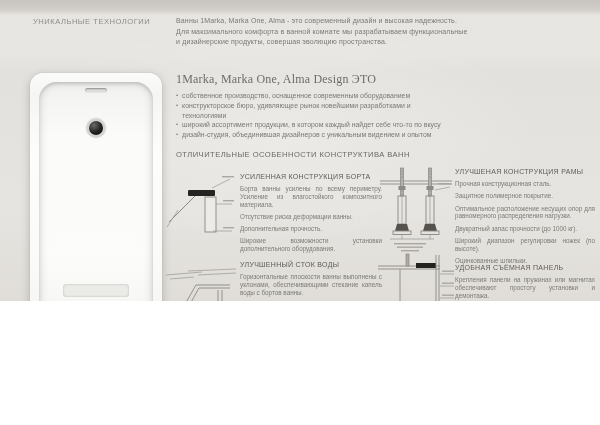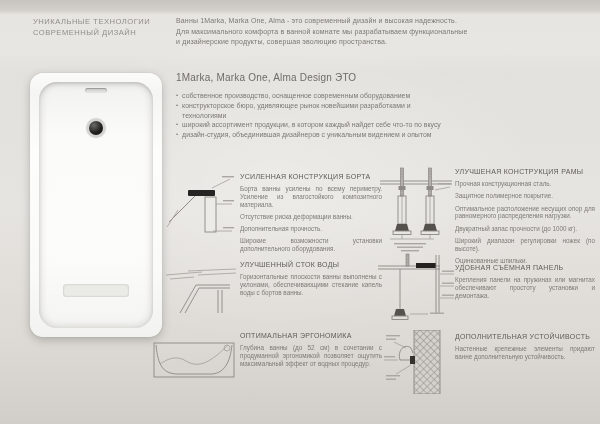--- a/index.html
+++ b/index.html
@@ -1,33 +1,33 @@
 <!DOCTYPE html>
 <html><head>
 <meta charset="utf-8">
 <style>
   html,body{margin:0;padding:0;}
   .page{
-    position:relative;width:600px;height:424px;overflow:hidden;
+    position:relative;width:600px;height:301px;overflow:hidden;
     font-family:"Liberation Sans",sans-serif;
     background:linear-gradient(180deg,#c8c5c0 0px,#d2cfca 10px,#e7e5e1 15px,#e8e6e2 52px,#e3e1dd 72px,#e6e4e0 210px,#dddad5 340px,#d1cec9 425px);
   }
   .page::before{content:"";position:absolute;inset:0;pointer-events:none;
     background:radial-gradient(ellipse 62% 52% at 46% 44%,rgba(255,255,255,0.28),rgba(255,255,255,0) 72%);}
   .slogan{position:absolute;left:33px;top:16px;font-size:7.6px;line-height:11.4px;color:#8f8d89;letter-spacing:0.5px;}
   .intro{position:absolute;left:176px;top:16px;font-size:7px;line-height:10.6px;color:#7b7973;letter-spacing:0.15px;}
 
   
   .tub{position:absolute;left:30px;top:73px;width:132px;height:264px;background:linear-gradient(180deg,#fbfbfa,#f5f5f3 8%,#fdfdfc 30%,#fafaf8 75%,#f2f2f0);border-radius:13px;box-shadow:0 3px 8px rgba(90,88,84,0.35),0 0 1px rgba(90,88,84,0.4);}
   .tub-basin{position:absolute;left:9px;top:9px;right:9px;bottom:9px;border-radius:18px;background:linear-gradient(180deg,#f1f1ef,#fbfbfa 22%,#fcfcfb 70%,#f4f4f2);box-shadow:inset 0 0 9px rgba(125,123,118,0.38),inset 0 2px 3px rgba(125,123,118,0.25);}
   .tub-overflow{position:absolute;left:50%;top:15px;width:22px;height:5px;margin-left:-11px;border-radius:3px;background:linear-gradient(180deg,#c9c9c7,#e7e7e5);box-shadow:inset 0 1px 1px rgba(80,80,78,0.4);}
   .tub-drain{position:absolute;left:50%;top:48px;width:14px;height:14px;margin-left:-7px;border-radius:50%;background:radial-gradient(circle at 35% 30%,#6a6a68,#232220 55%,#060606);box-shadow:0 0 0 3px rgba(210,210,207,0.9),0 0 4px rgba(100,100,96,0.5);}
   .tub-antislip{position:absolute;left:50%;bottom:40px;width:66px;height:13px;margin-left:-33px;border-radius:4px;background:rgba(233,233,230,0.95);box-shadow:inset 0 0 2px rgba(150,148,144,0.7);}
 
-  .about-title{position:absolute;left:176px;top:72px;font-size:10px;color:#6e6c67;letter-spacing:0.2px;}
+  .about-title{position:absolute;left:176px;top:72px;font-size:12px;color:#6e6c67;letter-spacing:0.2px;font-family:Liberation Serif, serif;}
   .bullets{position:absolute;left:176px;top:91px;width:280px;font-size:6.9px;line-height:9.8px;color:#7b7973;}
   .bullet-row{display:flex;gap:4px;}
   .bm{flex:0 0 auto;font-size:6px;}
 
   .section-title{position:absolute;left:176px;top:150px;font-size:7.6px;color:#6a6863;letter-spacing:0.45px;}
 
   .feature{position:absolute;width:142px;}
   .feature h3{margin:0 0 5px 0;font-size:7px;font-weight:400;color:#5d5b56;letter-spacing:0.3px;}
   .feature p{margin:0 0 4.5px 0;font-size:6.3px;line-height:7.8px;color:#7d7b75;text-align:justify;}
   .f-l1{left:240px;top:173px;}
@@ -43,21 +43,20 @@
   .lnthin{stroke:#9a9793;stroke-width:0.7;fill:none;}
   .lbl{fill:#aaa7a2;}
 </style>
 </head>
 <body>
 
 <div class="page">
 
   <div class="slogan">
     <div>УНИКАЛЬНЫЕ ТЕХНОЛОГИИ</div>
-    <div>СОВРЕМЕННЫЙ ДИЗАЙН</div>
   </div>
 
   <div class="intro">
     <div>Ванны 1Marka, Marka One, Alma - это современный дизайн и высокая надежность.</div>
     <div>Для максимального комфорта в ванной комнате мы разрабатываем функциональные</div>
     <div>и дизайнерские продукты, совершая эволюцию пространства.</div>
   </div>
 
   <div class="tub">
     <div class="tub-basin"></div>
@@ -79,20 +78,21 @@
     <div class="bullet-row">
       <span class="bm">•</span>
       <span>широкий ассортимент продукции, в котором каждый найдет себе что-то по вкусу</span>
     </div>
     <div class="bullet-row">
       <span class="bm">•</span>
       <span>дизайн-студия, объединившая дизайнеров с уникальным видением и опытом</span>
     </div>
   </div>
 
+  <div class="section-title">ОТЛИЧИТЕЛЬНЫЕ ОСОБЕННОСТИ КОНСТРУКТИВА ВАНН</div>
 
   <div class="feature f-l1">
     <h3>УСИЛЕННАЯ КОНСТРУКЦИЯ БОРТА</h3>
     <p>Борта ванны усилены по всему периметру. Усиление из влагостойкого композитного материала.</p>
     <p>Отсутствие риска деформации ванны.</p>
     <p>Дополнительная прочность.</p>
     <p>Широкие возможности установки дополнительного оборудования.</p>
   </div>
 
   <div class="feature f-l2">

